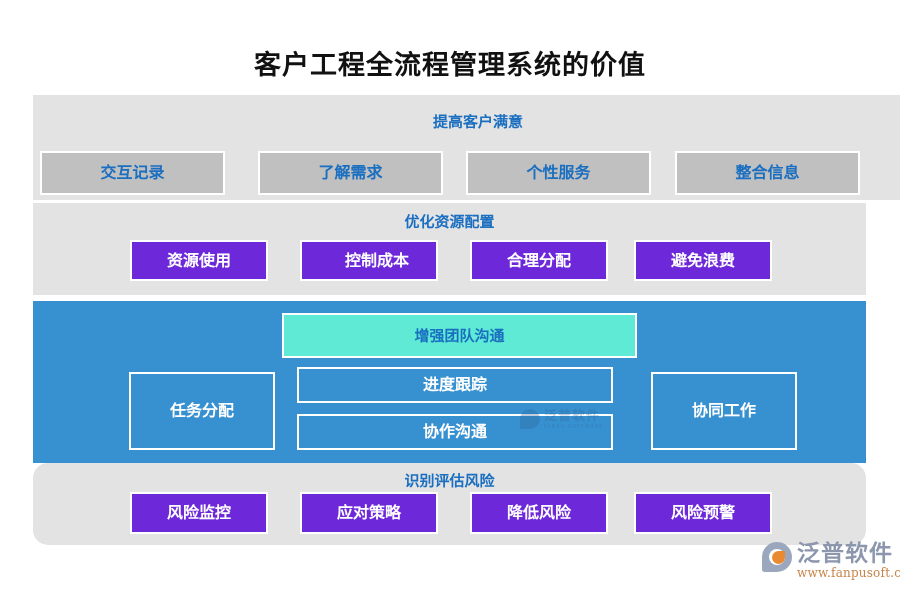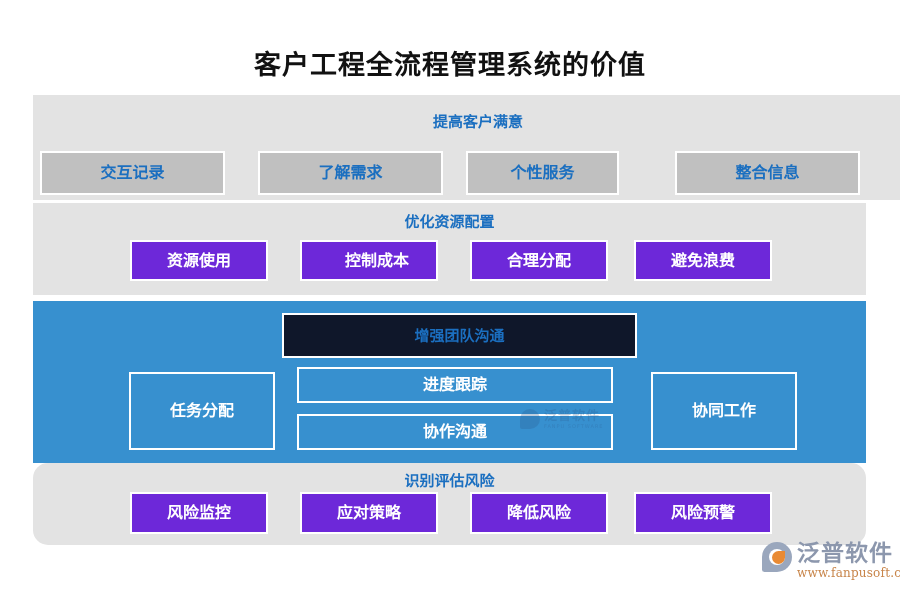--- a/index.html
+++ b/index.html
@@ -68,21 +68,21 @@
     background: #6d28d9;
     border: 2px solid #ffffff;
     color: #ffffff;
   }
   .box.outline-box {
     background: transparent;
     border: 2px solid #ffffff;
     color: #ffffff;
   }
   .box.gray-header-box {
-    background: #0f172a;
+    background: #5eead4;
     border: 2px solid #ffffff;
     color: #1b6fc0;
     font-size: 15px;
   }
 
   
   .watermark {
     position: absolute;
     left: 520px;
     top: 404px;
@@ -189,21 +189,21 @@
 <div class="panel gray" style="left:33px; top:95px; width:890px; height:105px;">
   <div class="panel-heading" style="top:17px;">提高客户满意</div>
 </div>
 
 <div class="box gray-box" style="left:40px; top:151px; width:185px; height:44px;">
   <span>交互记录</span>
 </div>
 <div class="box gray-box" style="left:258px; top:151px; width:185px; height:44px;">
   <span>了解需求</span>
 </div>
-<div class="box gray-box" style="left:466px; top:151px; width:153px; height:44px;">
+<div class="box gray-box" style="left:466px; top:151px; width:185px; height:44px;">
   <span>个性服务</span>
 </div>
 <div class="box gray-box" style="left:675px; top:151px; width:185px; height:44px;">
   <span>整合信息</span>
 </div>
 
 <div class="panel gray" style="left:33px; top:203px; width:833px; height:92px;">
   <div class="panel-heading" style="top:9px;">优化资源配置</div>
 </div>
 

